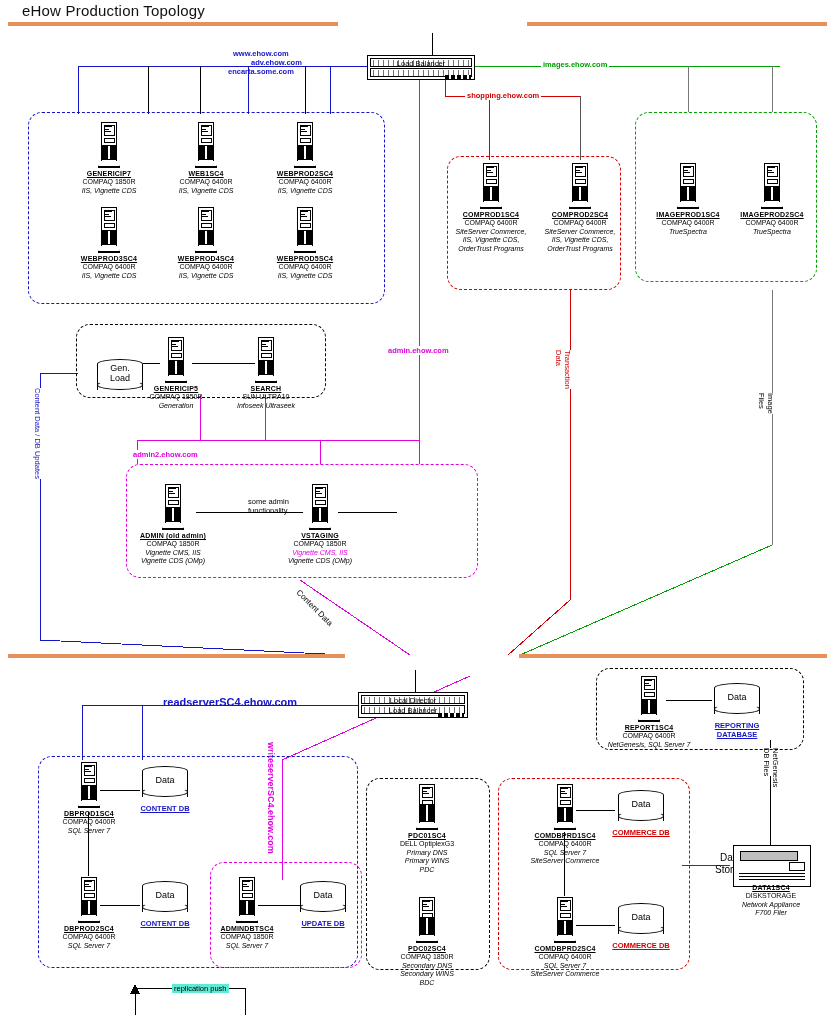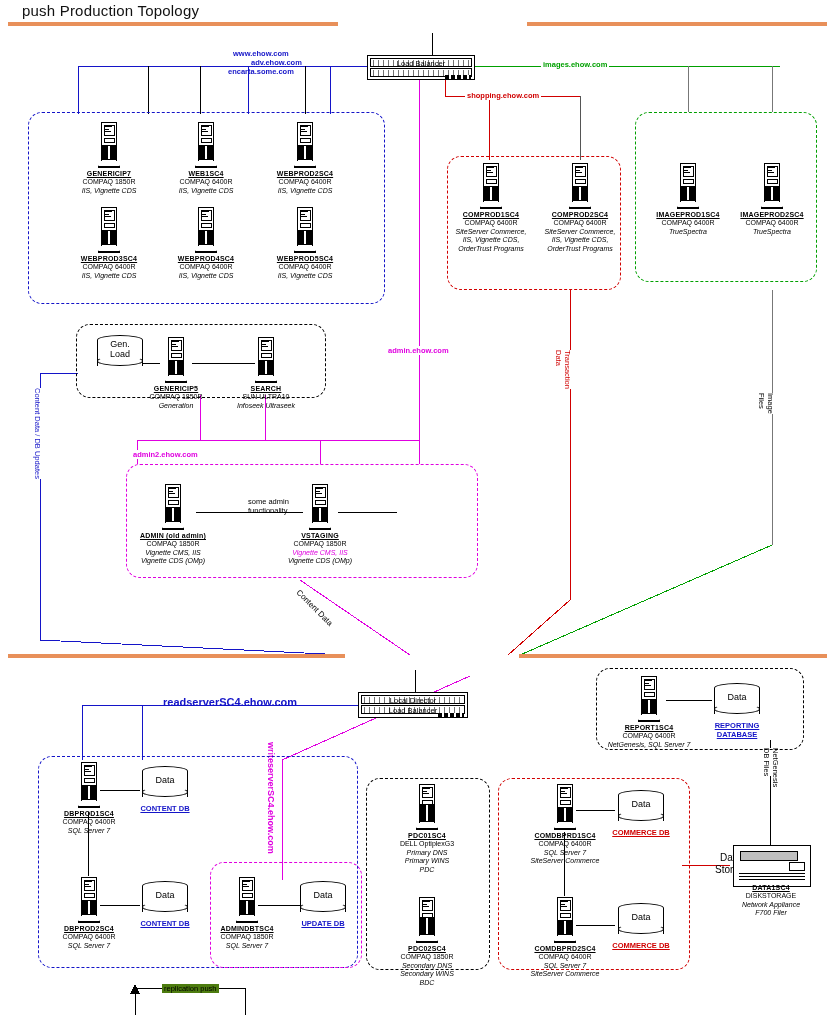--- a/index.html
+++ b/index.html
@@ -184,21 +184,21 @@
       <path d="M564,832 L564,896" stroke="#000"></path>
 
       <path d="M770,845 L770,826" stroke="#000"></path>
       <path d="M770,826 L770,760" stroke="#000"></path>
       <path d="M682,865 L730,865" stroke="#d00000"></path>
       <path d="M770,760 L770,740" stroke="#000"></path>
 
     </g>
   </svg>
 
-  <div class="ttl">push Production Topology</div>
+  <div class="ttl">eHow Production Topology</div>
 
   <div class="fwbar" style="left:8px;top:22px;width:330px;"></div>
   <div class="fwbar" style="left:527px;top:22px;width:300px;"></div>
 
   <div class="fwbar" style="left:8px;top:654px;width:337px;"></div>
   <div class="fwbar" style="left:519px;top:654px;width:308px;"></div>
 
   <div class="lb" style="left:367px;top:55px;width:108px;height:25px;">
     <div class="row">
       <div class="minis"></div>
@@ -423,21 +423,21 @@
     </div>
     <div class="cap">
       <div class="n">IMAGEPROD2SC4</div>
       <div>COMPAQ 6400R</div>
       <div class="i">TrueSpectra</div>
     </div>
   </div>
 
   <div class="grp blk" style="left:76px;top:324px;width:248px;height:72px;"></div>
 
-  <div class="cylwrap" style="left:75px;top:335px;">
+  <div class="cylwrap" style="left:75px;top:359px;">
     <div class="cyl">
       <div class="tp"></div>
         <div class="bd"></div>
         <div class="bt"></div>
       <div class="lbl" style="top:4px;">
         <div>Gen.</div>
         <div>Load</div>
       </div>
     </div>
   </div>
@@ -682,21 +682,21 @@
   <div class="cylwrap" style="left:278px;top:881px;">
     <div class="cyl">
       <div class="tp"></div>
         <div class="bd"></div>
         <div class="bt"></div>
       <div class="lbl" style="top:9px;">Data</div>
     </div>
     <div class="dbcap dbblue">UPDATE DB</div>
   </div>
 
-  <div class="lab k" style="left:162px;top:984px;background:#4d7c0f;padding:0 2px;">replication push</div>
+  <div class="lab k" style="left:172px;top:984px;background:#5eead4;padding:0 2px;">replication push</div>
 
   <div class="grp blk" style="left:366px;top:778px;width:122px;height:190px;"></div>
 
   <div class="node" style="left:380px;top:784px;">
     <div class="tower desk">
       <div class="body"></div>
         <div class="scr"></div>
         <div class="s1"></div>
         <div class="s2"></div>
       <div class="s3"></div>

